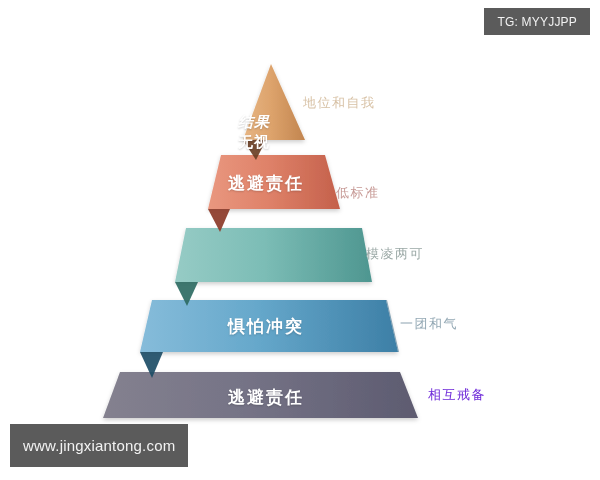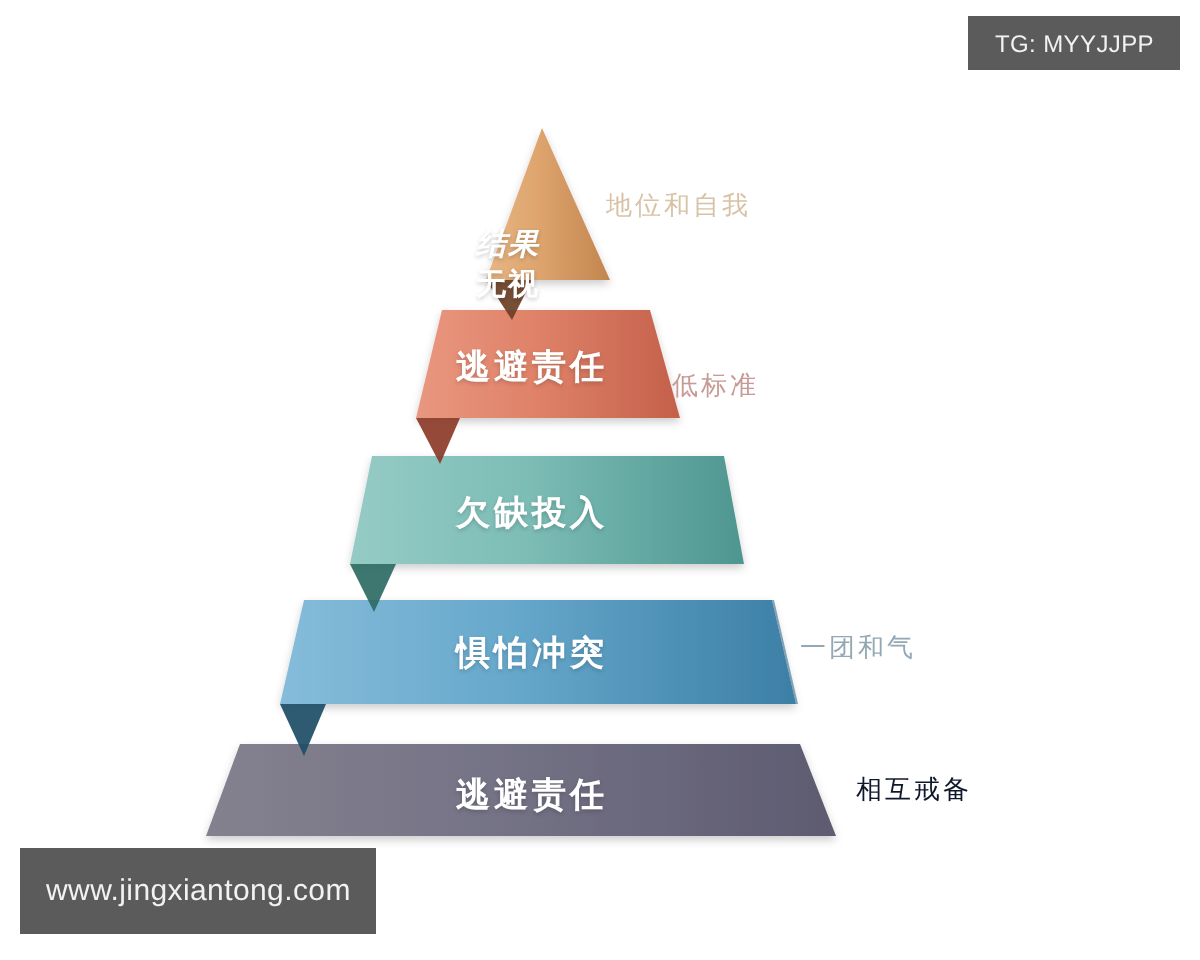--- a/index.html
+++ b/index.html
@@ -150,24 +150,24 @@
   </svg>
 
   <div class="apex-label" style="left:238px; top:88px;margin-top:45px;">无视</div>
   <div class="apex-label" style="left:238px; top:113px;font-style:italic;">结果</div>
 
   <div class="side-label" style="left:303px; top:94px; color:#d8c2a6;">地位和自我</div>
 
   <div class="band-label" style="left:228px; top:172px;">逃避责任</div>
   <div class="side-label" style="left:336px; top:172px; color:#c79a96;margin-top:12px;">低标准</div>
 
-  <div class="band-label" style="left:228px; top:245px;">欠缺投入</div>
+  <div class="side-label" style="left:366px; top:245px; color:#9aa8a5;">模凌两可</div>
 
   <div class="band-label" style="left:228px; top:315px;">惧怕冲突</div>
   <div class="side-label" style="left:400px; top:315px; color:#93a8b4;">一团和气</div>
 
   <div class="band-label" style="left:228px; top:386px;">逃避责任</div>
-  <div class="side-label" style="left:428px; top:386px; color:#0f172a;">相互戒备</div>
+  <div class="side-label" style="left:428px; top:386px; color:#6d28d9;">相互戒备</div>
 
   <div class="chip" id="chip-tg">TG: MYYJJPP</div>
   <div class="chip" id="chip-site">www.jingxiantong.com</div>
 
 </div>
 
 </body></html>

